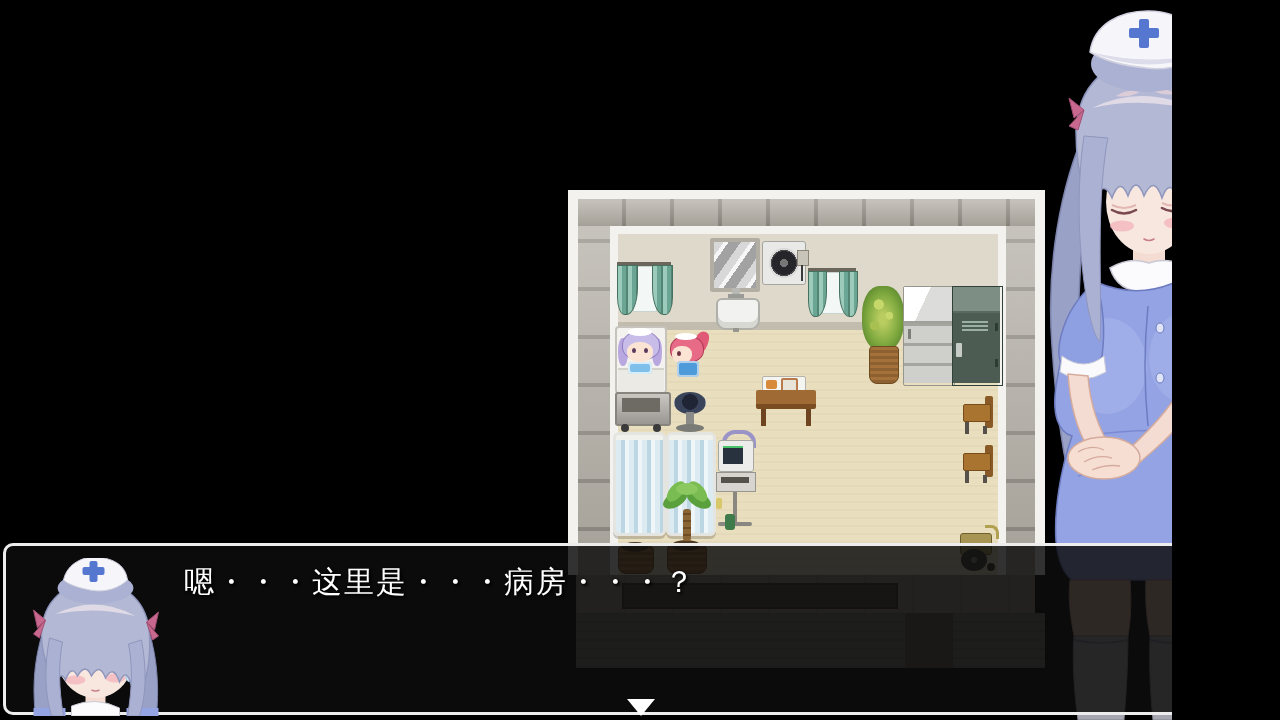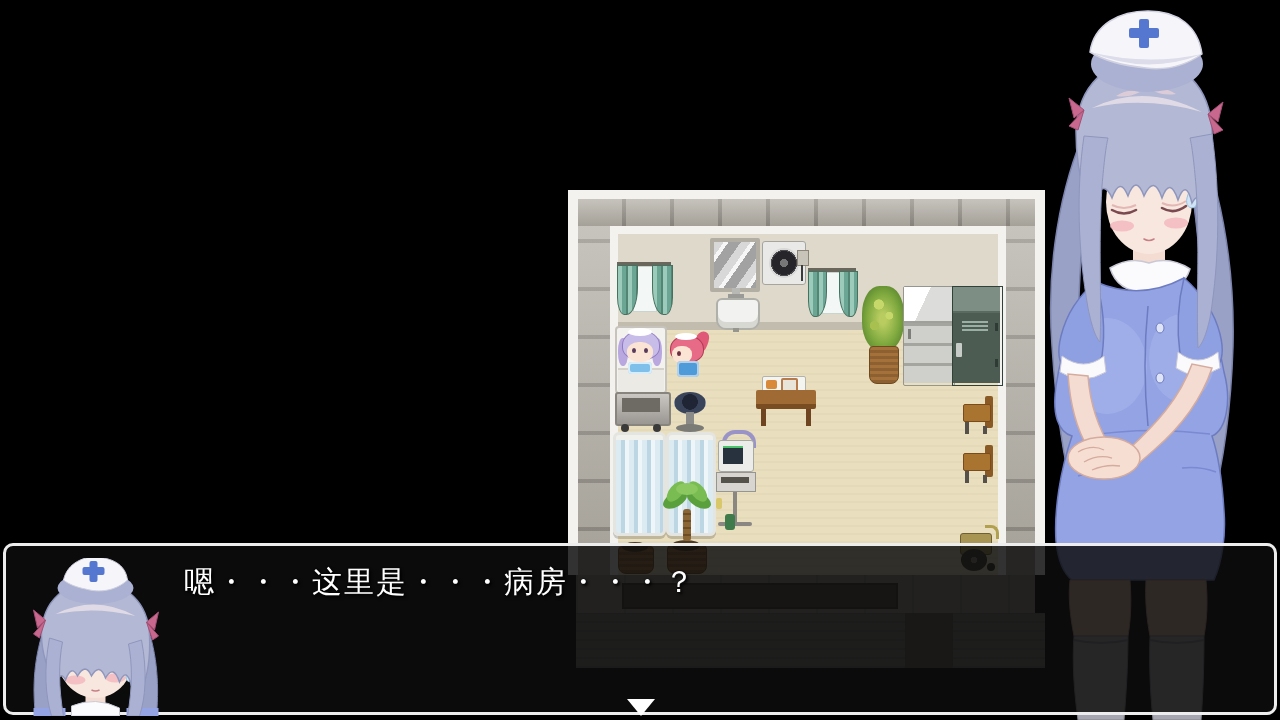--- a/index.html
+++ b/index.html
@@ -1,16 +1,16 @@
 <!DOCTYPE html>
 <html><head>
 <meta charset="utf-8">
 <style>
   html,body{margin:0;padding:0;background:#000;}
-  .stage{position:relative;width:1280px;height:720px;background:#000;overflow:hidden;
+  .stage{position:relative;width:1172px;height:720px;background:#000;overflow:hidden;
          font-family:"DejaVu Sans","Liberation Sans",sans-serif;}
   .ab{position:absolute;}
   
   .map{left:568px;top:190px;width:477px;height:478px;z-index:1;background:#000;}
   .trim{background:#f3f2ee;}
   .graywall{background:#b7b3aa;
     background-image:linear-gradient(rgba(255,255,255,.22),rgba(0,0,0,.10)),
       repeating-linear-gradient(90deg,transparent 0 44px,rgba(60,55,50,.28) 44px 48px),
       repeating-linear-gradient(0deg,transparent 0 44px,rgba(60,55,50,.28) 44px 48px);}
   .roomwall{background:#ded9ca;}

